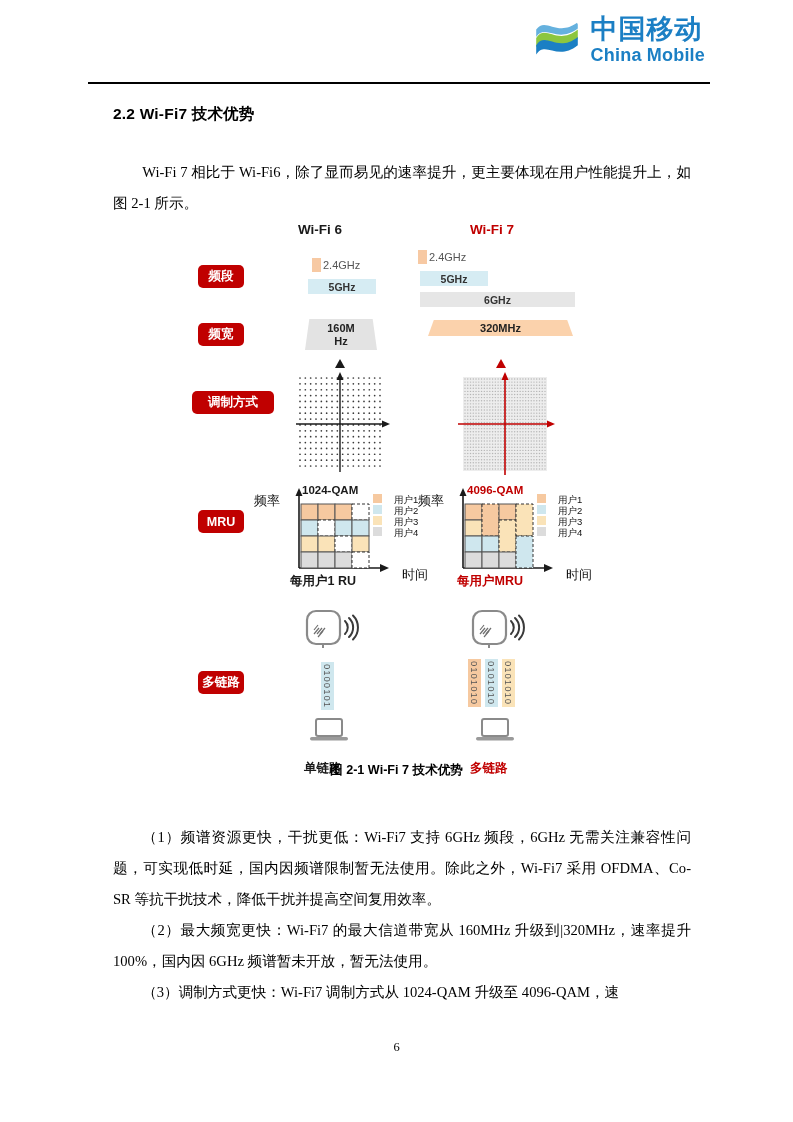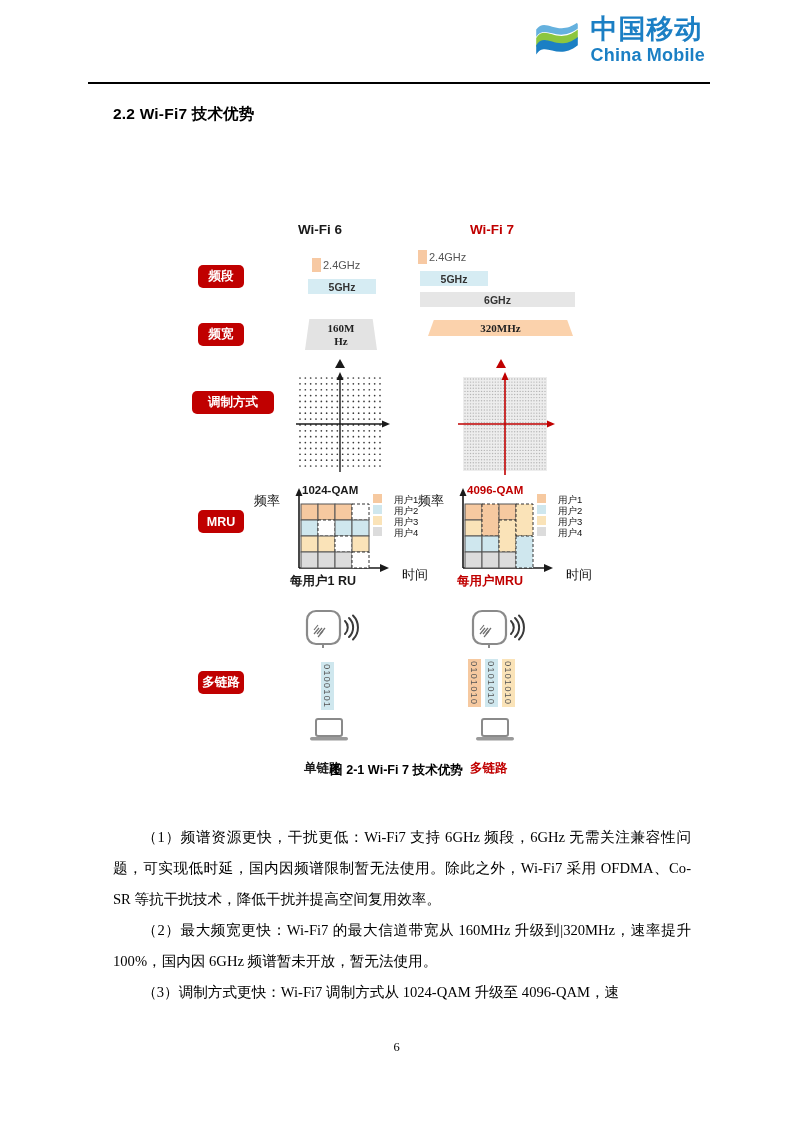--- a/index.html
+++ b/index.html
@@ -44,21 +44,21 @@
   .b1{top:43px;} .b2{top:101px;} .b3{top:169px;} .b4{top:288px;} .b5{top:449px;}
 
   
   .bandbar{position:absolute;height:15px;display:flex;align-items:center;justify-content:center;
            font-family:"Liberation Sans","DejaVu Sans",sans-serif;font-size:10.5px;font-weight:700;color:#333;}
   .band-chip{position:absolute;width:9px;height:14px;background:#f7c9a3;}
   .band-lab{position:absolute;font-family:"Liberation Sans","DejaVu Sans",sans-serif;font-size:11px;color:#555;white-space:nowrap;}
 
   
   .trap{position:absolute;display:flex;align-items:center;justify-content:center;text-align:center;
-        font-family:Liberation Serif, serif;font-size:11px;font-weight:700;color:#222;line-height:13px;}
+        font-family:Liberation Sans, sans-serif;font-size:11px;font-weight:700;color:#222;line-height:13px;}
   .trap.g{background:#e3e3e3;clip-path:polygon(6% 0,94% 0,100% 100%,0% 100%);}
   .trap.o{background:#fbd2ac;clip-path:polygon(4% 0,96% 0,100% 100%,0% 100%);}
   .uparrow{position:absolute;width:0;height:0;border-left:5px solid transparent;border-right:5px solid transparent;}
 
   
   .qam{position:absolute;}
   .qam-lab{position:absolute;font-family:"Liberation Sans","DejaVu Sans",sans-serif;font-size:11.5px;font-weight:700;white-space:nowrap;}
 
   
   .axis-lab{position:absolute;font-family:"Liberation Sans","DejaVu Sans",sans-serif;font-size:13px;color:#111;white-space:nowrap;}
@@ -88,20 +88,21 @@
       <rect x="4" y="4" width="92" height="92" rx="26" fill="none" stroke="#ffffff" stroke-width="7"></rect>
     </svg>
     <div class="logo-text">
       <span class="logo-cn">中国移动</span>
       <span class="logo-en">China Mobile</span>
     </div>
   </div>
   <div class="hr-top"></div>
 
   <div class="h2">2.2 Wi-Fi7 技术优势</div>
+  <div class="para p-intro">Wi-Fi 7 相比于 Wi-Fi6，除了显而易见的速率提升，更主要体现在用户性能提升上，如图 2-1 所示。</div>
 
   <div class="figure">
 
     <div class="fig-title t6">Wi-Fi 6</div>
     <div class="fig-title t7">Wi-Fi 7</div>
 
     <div class="badge b1">频段</div>
     <div class="badge b2">频宽</div>
     <div class="badge wide b3">调制方式</div>
     <div class="badge b4">MRU</div>

